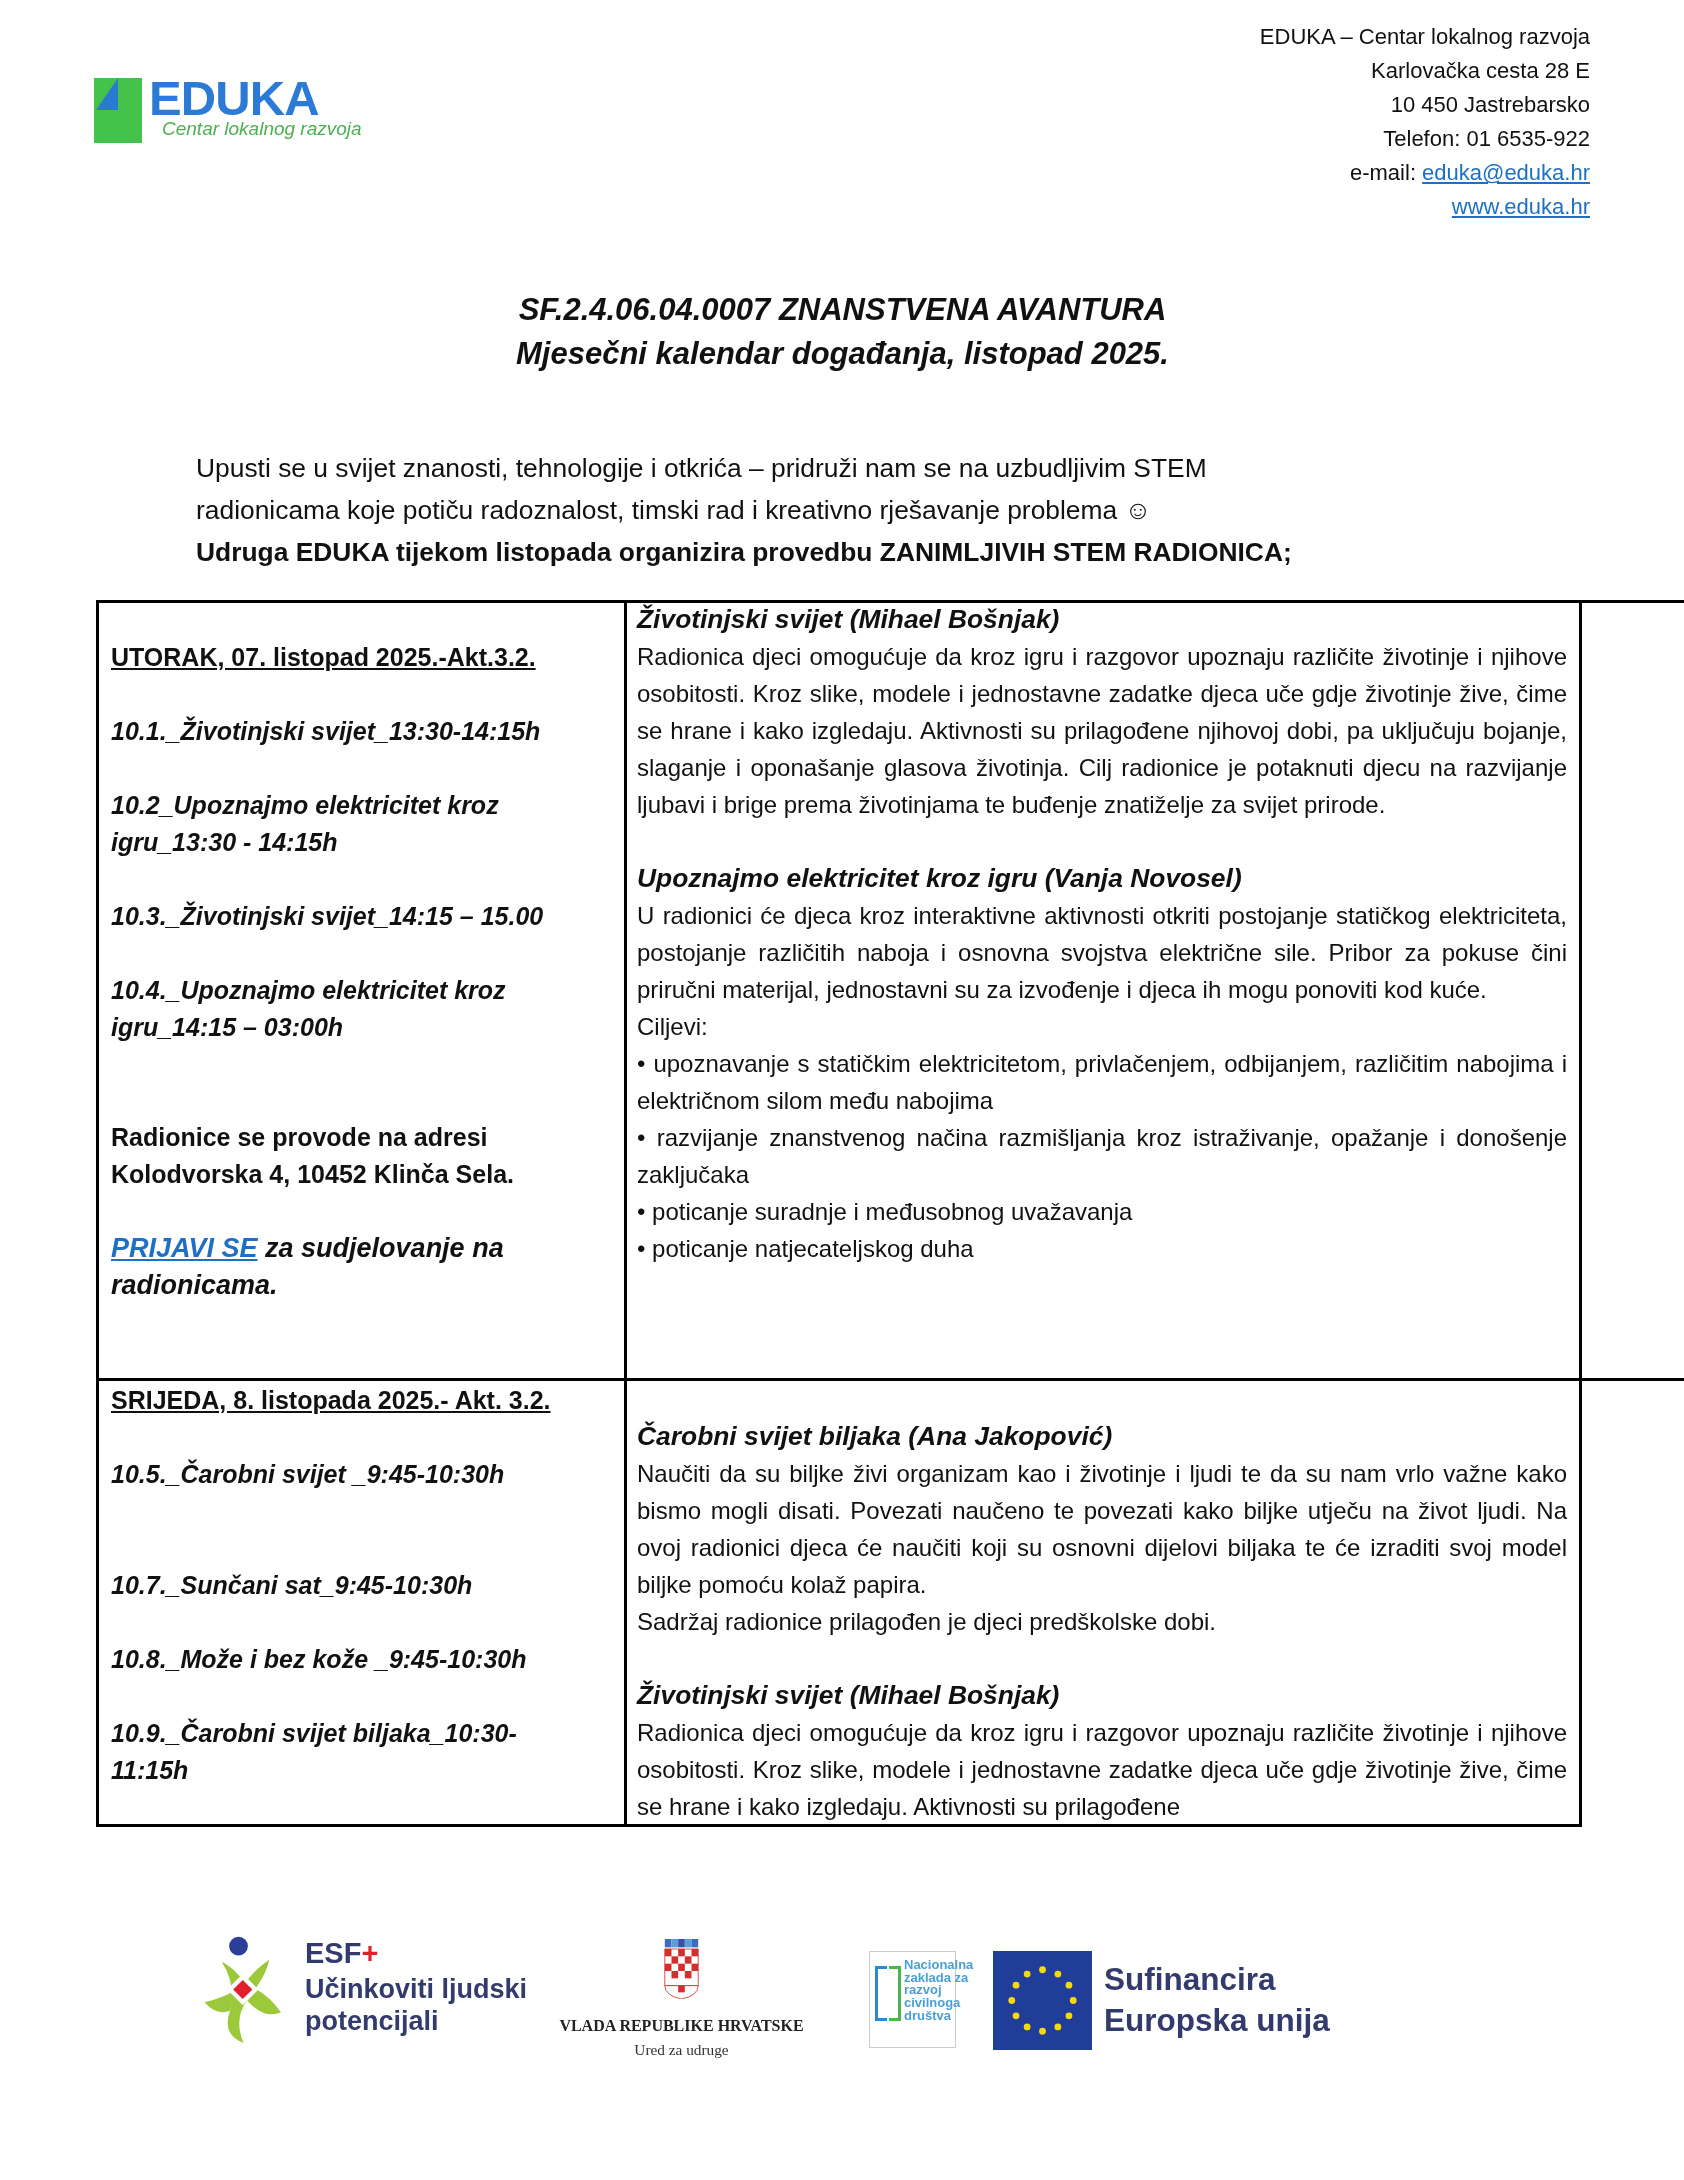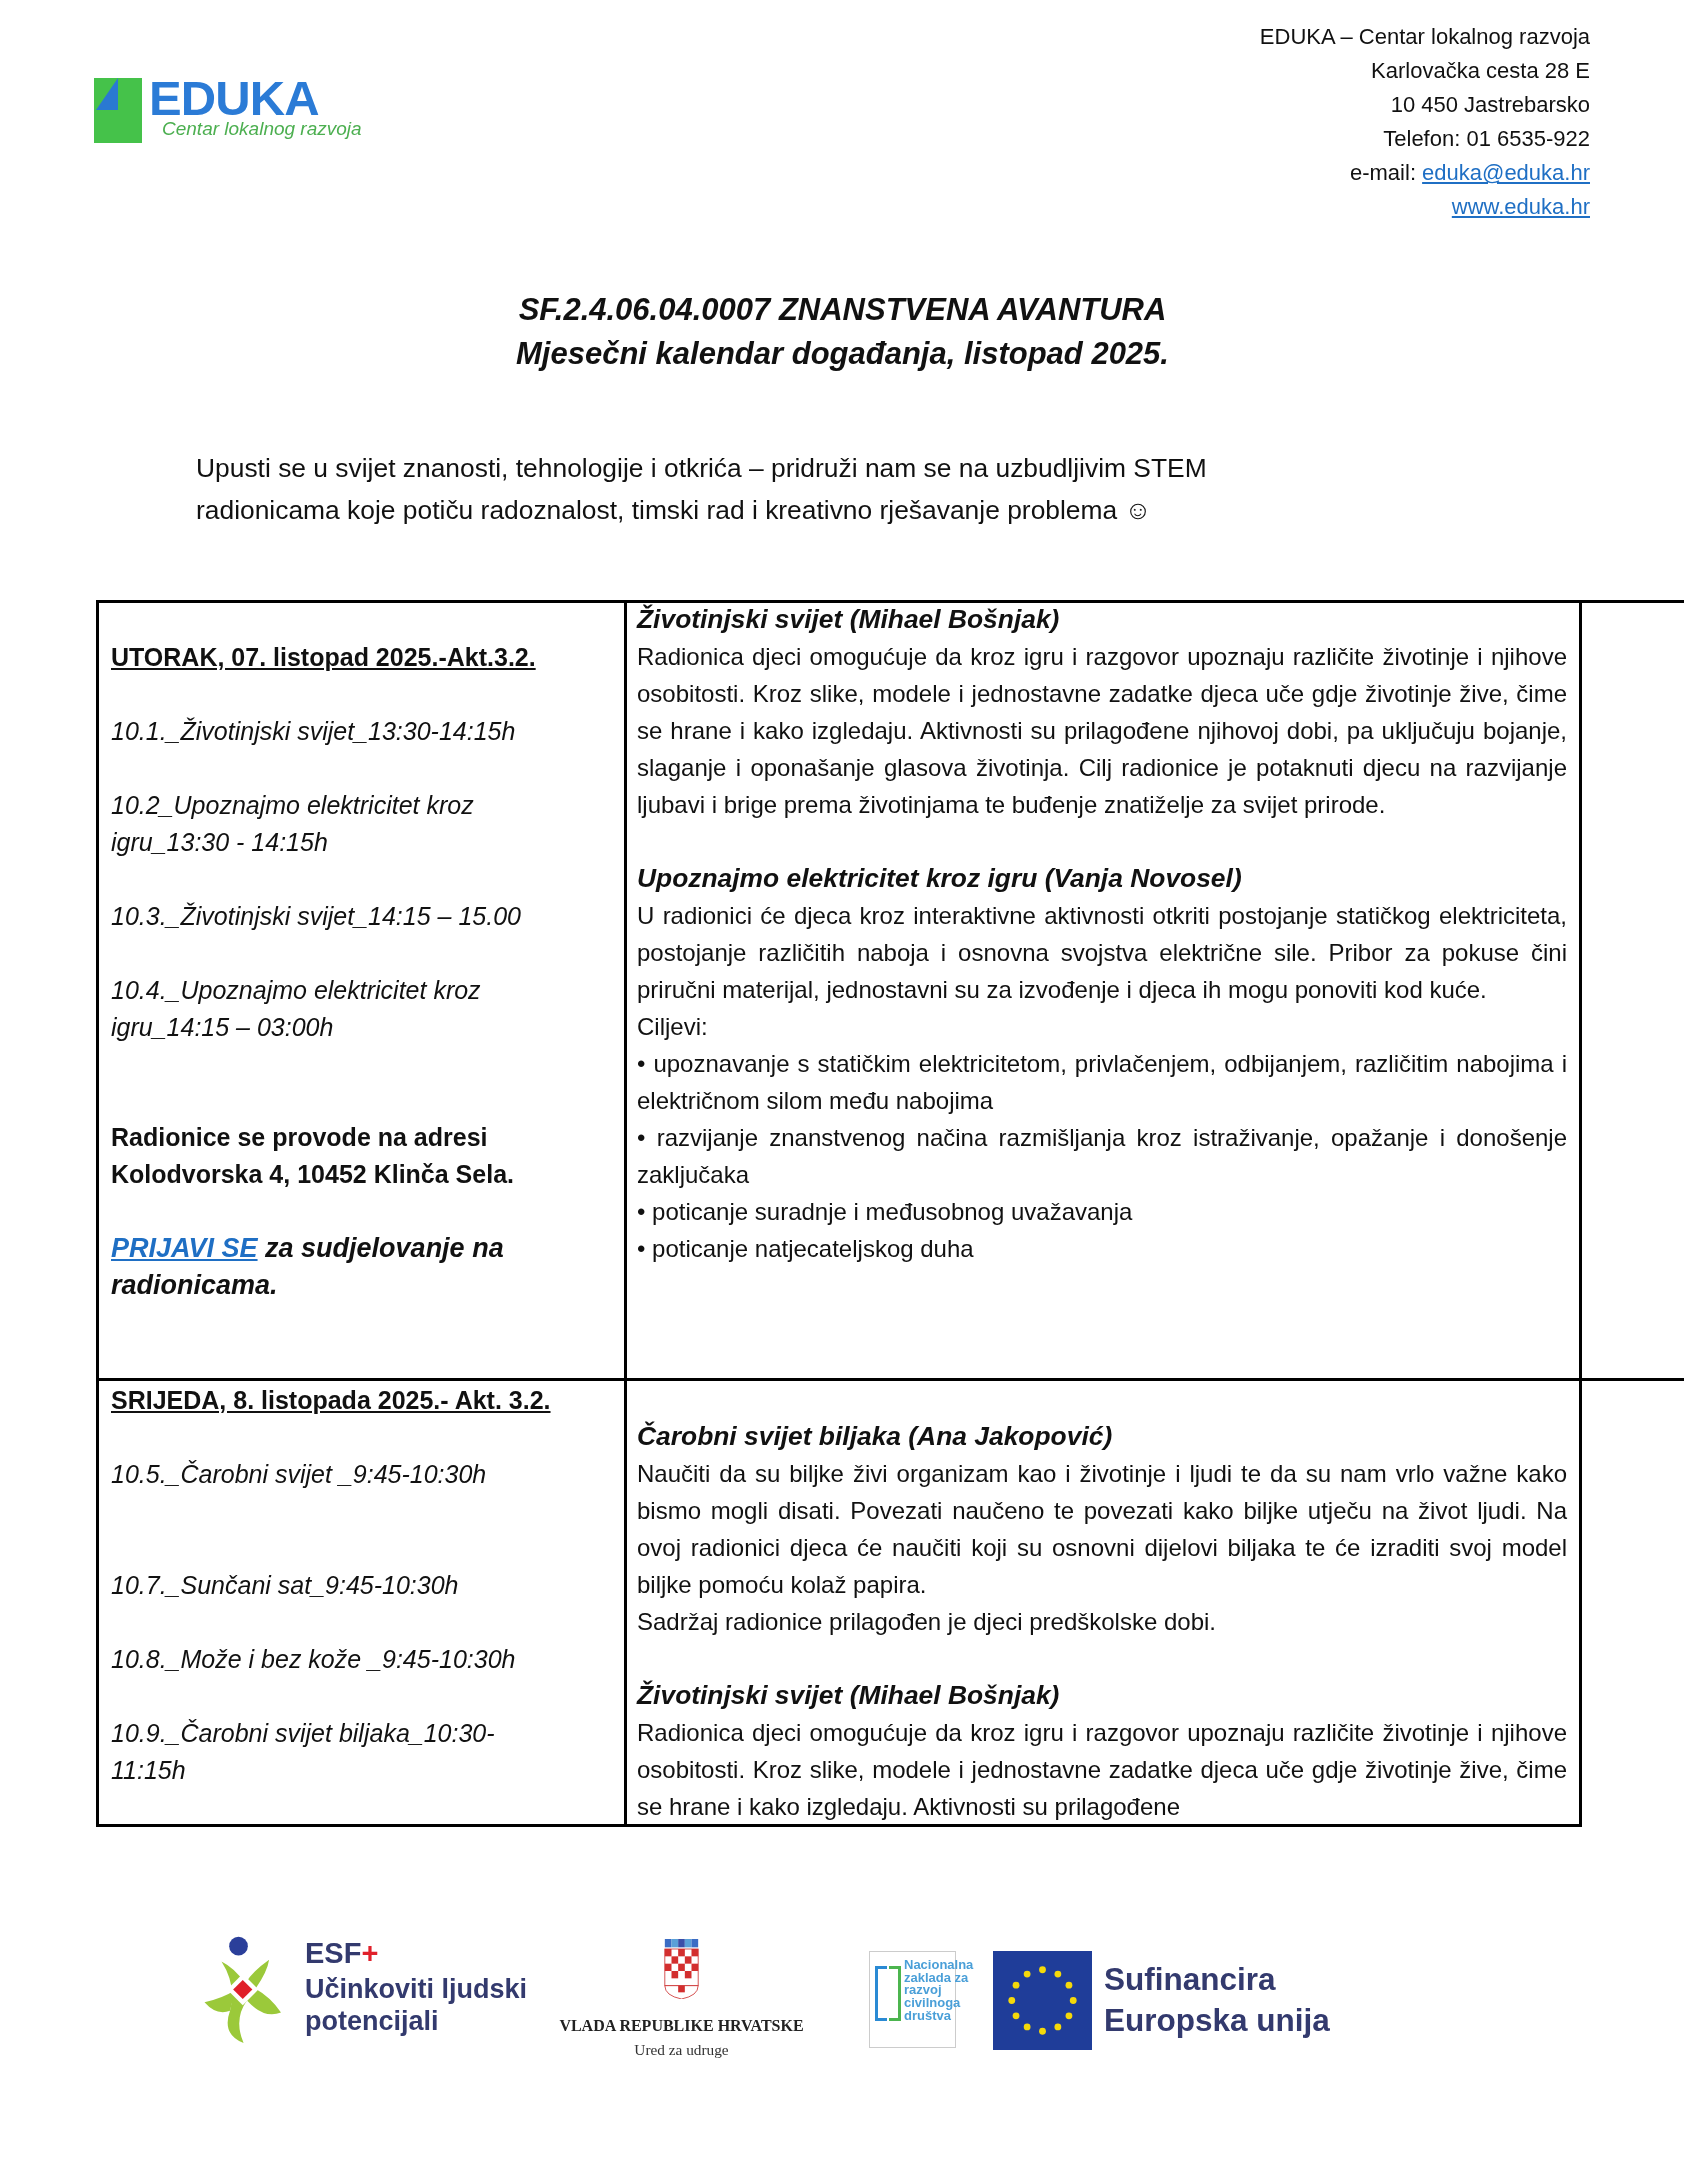--- a/index.html
+++ b/index.html
@@ -23,21 +23,21 @@
   .title { left: 0; width: 1685px; top: 288px; text-align: center; font-size: 31px; font-weight: bold; font-style: italic; line-height: 44px; }
 
   
   .intro { left: 196px; top: 447px; width: 1278px; font-size: 26.4px; line-height: 42px; }
   .intro .b { font-weight: bold; }
   .hline { position: absolute; height: 2.6px; background: #000; }
   .vline { position: absolute; width: 2.6px; background: #000; }
 
   .cell-left { position: absolute; left: 111px; width: 503px; font-size: 25px; line-height: 37px; }
   .cell-left .hdr { font-weight: bold; text-decoration: underline; }
-  .cell-left .item { font-weight: normal; font-style: italic; }
+  .cell-left .item { font-weight: bold; font-style: italic; }
   .cell-left .addr { font-weight: bold; }
   .cell-left .cta { font-weight: bold; font-style: italic; font-size: 27px; line-height: 37px; }
   .cell-left .cta a { color: #1f6fc4; text-decoration: underline; }
 
   .cell-mid { position: absolute; left: 637px; width: 930px; font-size: 24px; line-height: 37px; }
   .cell-mid .wt { font-weight: bold; font-style: italic; font-size: 26.4px; }
   .cell-mid p { margin: 0; text-align: justify; }
   .cell-mid .gap { height: 37px; }
 
   
@@ -77,20 +77,21 @@
 </div>
 
 <div class="abs title">
   <div>SF.2.4.06.04.0007 ZNANSTVENA AVANTURA</div>
   <div>Mjesečni kalendar događanja, listopad 2025.</div>
 </div>
 
 <div class="abs intro">
   <div>Upusti se u svijet znanosti, tehnologije i otkrića – pridruži nam se na uzbudljivim STEM</div>
   <div>radionicama koje potiču radoznalost, timski rad i kreativno rješavanje problema ☺</div>
+  <div class="b">Udruga EDUKA tijekom listopada organizira provedbu ZANIMLJIVIH STEM RADIONICA;</div>
 </div>
 
 <div>
   <div class="hline" style="left:96px; top:600px; width:1589px;"></div>
   <div class="hline" style="left:96px; top:1378px; width:1589px;"></div>
   <div class="hline" style="left:96px; top:1824px; width:1486px;"></div>
   <div class="vline" style="left:96px; top:600px; height:1227px;"></div>
   <div class="vline" style="left:624px; top:600px; height:1227px;"></div>
   <div class="vline" style="left:1579px; top:600px; height:1227px;"></div>
 

